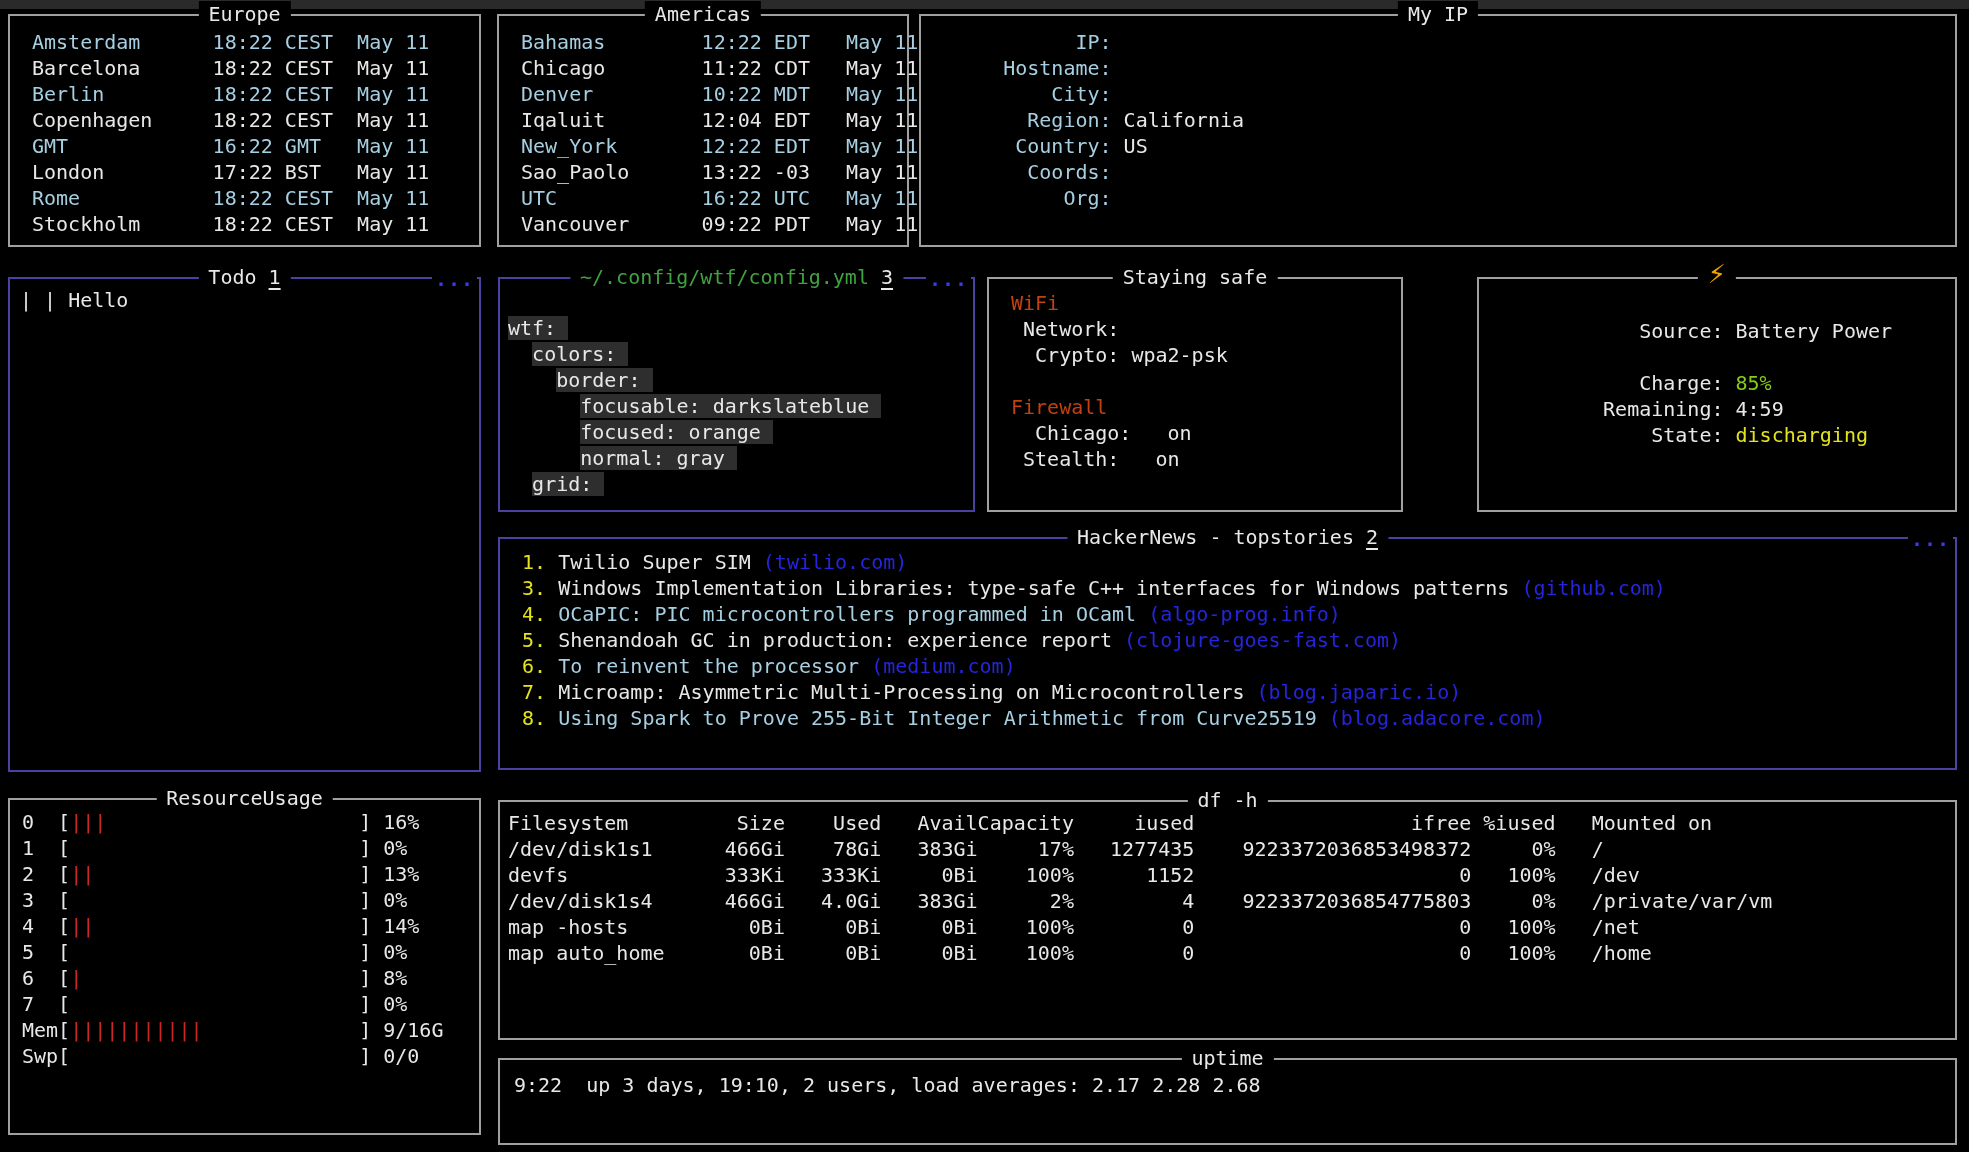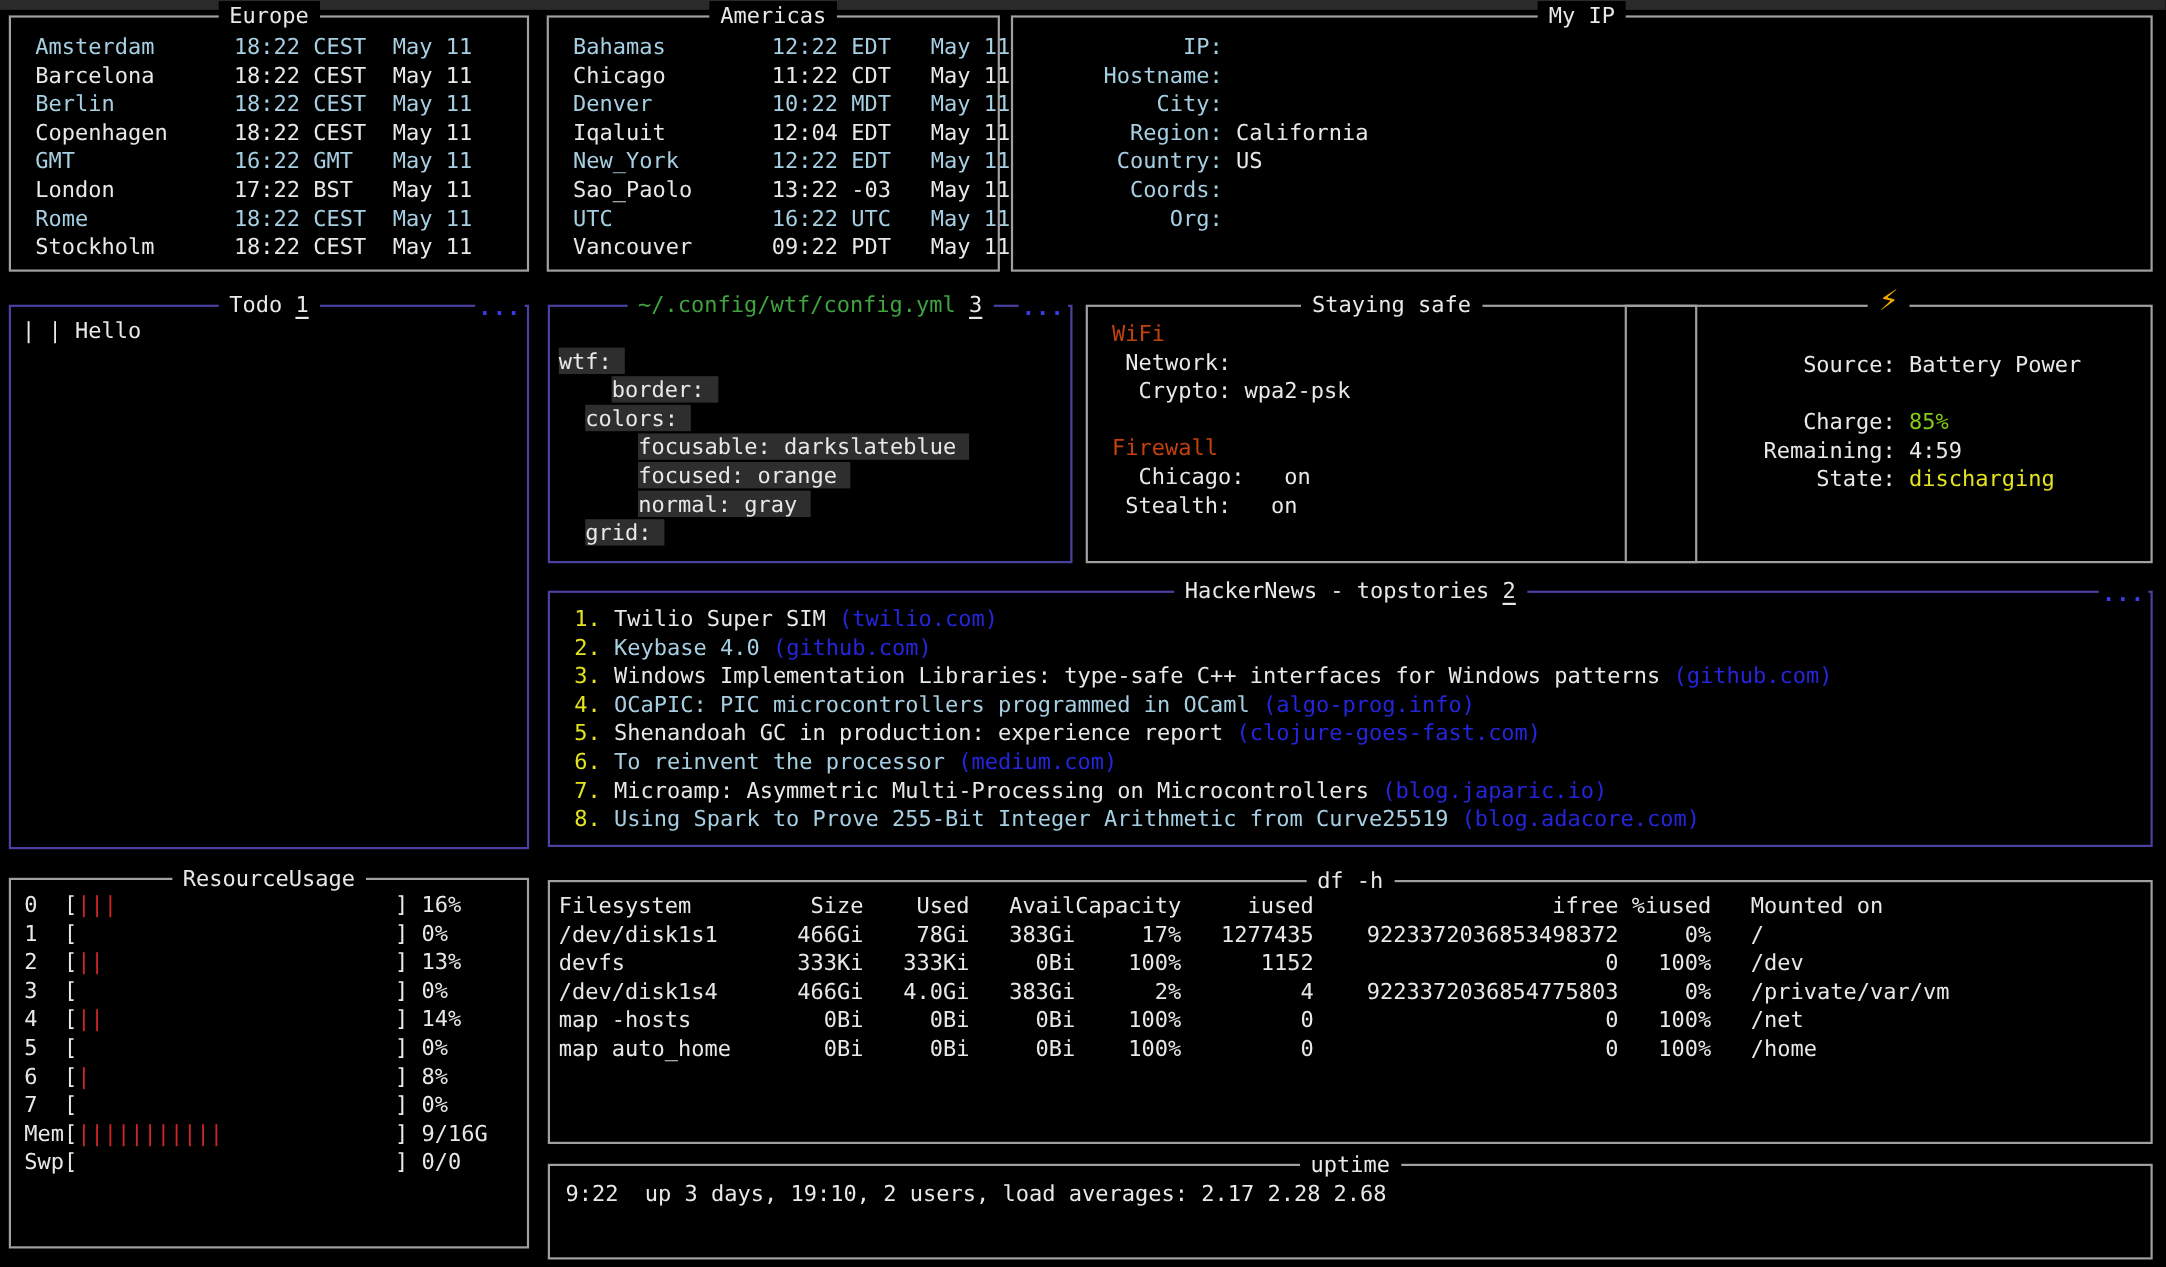--- a/index.html
+++ b/index.html
@@ -31,21 +31,21 @@
   .c-blue   { color:#2525dd; }
   .c-barred { color:#cc2626; }
   .hl { background:#2e2e2e; }
 
   
   .p-europe   { left:8px;    top:14px;   width:473px;  height:233px; }
   .p-americas { left:497px;  top:14px;   width:412px;  height:233px; }
   .p-myip     { left:919px;  top:14px;   width:1038px; height:233px; }
   .p-todo     { left:8px;    top:277px;  width:473px;  height:495px; }
   .p-config   { left:498px;  top:277px;  width:477px;  height:235px; }
-  .p-safety   { left:987px;  top:277px;  width:556px;  height:235px; }
+  .p-safety   { left:987px;  top:277px;  width:416px;  height:235px; }
   .p-battery  { left:1477px; top:277px;  width:480px;  height:235px; }
   .p-hn       { left:498px;  top:537px;  width:1459px; height:233px; }
   .p-res      { left:8px;    top:798px;  width:473px;  height:337px; }
   .p-df       { left:498px;  top:800px;  width:1459px; height:240px; }
   .p-uptime   { left:498px;  top:1058px; width:1459px; height:87px;  }
 
   
   .b-clock   { padding:13px 0 0 22px; }
   .b-myip    { padding:13px 0 0 22px; }
   .b-todo    { padding:8px 0 0 10px; }
@@ -110,22 +110,22 @@
     <div class="body b-todo" id="todo-items">
         <div class="trow c-white">| | Hello</div>
       </div>
   </section>
 
   <section class="panel p-config focusable">
     <div class="ptitle"><span class="c-green">~/.config/wtf/config.yml</span> <span class="shortcut">3</span></div>
     <div class="more">...</div>
     <div class="body b-config" id="config-lines">
         <div class="trow"><span class="c-white"></span><span class="hl c-white">wtf: </span></div>
+        <div class="trow"><span class="c-white">  </span><span class="hl c-white">colors: </span></div>
         <div class="trow"><span class="c-white">    </span><span class="hl c-white">border: </span></div>
-        <div class="trow"><span class="c-white">  </span><span class="hl c-white">colors: </span></div>
         <div class="trow"><span class="c-white">      </span><span class="hl c-white">focusable: darkslateblue </span></div>
         <div class="trow"><span class="c-white">      </span><span class="hl c-white">focused: orange </span></div>
         <div class="trow"><span class="c-white">      </span><span class="hl c-white">normal: gray </span></div>
         <div class="trow"><span class="c-white">  </span><span class="hl c-white">grid: </span></div>
       </div>
   </section>
 
   <section class="panel p-safety">
     <div class="ptitle"><span>Staying safe</span></div>
     <div class="body b-safety" id="safety-lines">
@@ -148,21 +148,20 @@
         <div class="trow"><span class="c-white">  Remaining:</span><span class="c-white"> 4:59</span></div>
         <div class="trow"><span class="c-white">      State:</span><span class="c-yellow"> discharging</span></div>
       </div>
   </section>
 
   <section class="panel p-hn focusable">
     <div class="ptitle"><span>HackerNews - topstories</span> <span class="shortcut">2</span></div>
     <div class="more">...</div>
     <div class="body b-hn" id="hn-items">
         <div class="trow"><span class="c-yellow">1. </span><span class="c-white">Twilio Super SIM </span><span class="c-blue">(twilio.com)</span></div>
-        <div class="trow"><span class="c-yellow">2. </span><span class="c-lblue">Keybase 4.0 </span><span class="c-blue">(github.com)</span></div>
         <div class="trow"><span class="c-yellow">3. </span><span class="c-white">Windows Implementation Libraries: type-safe C++ interfaces for Windows patterns </span><span class="c-blue">(github.com)</span></div>
         <div class="trow"><span class="c-yellow">4. </span><span class="c-lblue">OCaPIC: PIC microcontrollers programmed in OCaml </span><span class="c-blue">(algo-prog.info)</span></div>
         <div class="trow"><span class="c-yellow">5. </span><span class="c-white">Shenandoah GC in production: experience report </span><span class="c-blue">(clojure-goes-fast.com)</span></div>
         <div class="trow"><span class="c-yellow">6. </span><span class="c-lblue">To reinvent the processor </span><span class="c-blue">(medium.com)</span></div>
         <div class="trow"><span class="c-yellow">7. </span><span class="c-white">Microamp: Asymmetric Multi-Processing on Microcontrollers </span><span class="c-blue">(blog.japaric.io)</span></div>
         <div class="trow"><span class="c-yellow">8. </span><span class="c-lblue">Using Spark to Prove 255-Bit Integer Arithmetic from Curve25519 </span><span class="c-blue">(blog.adacore.com)</span></div>
       </div>
   </section>
 
   <section class="panel p-res">

